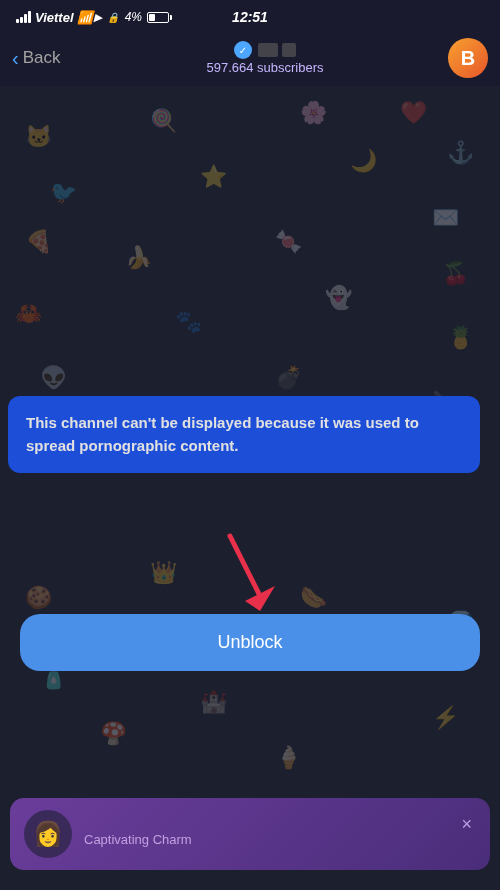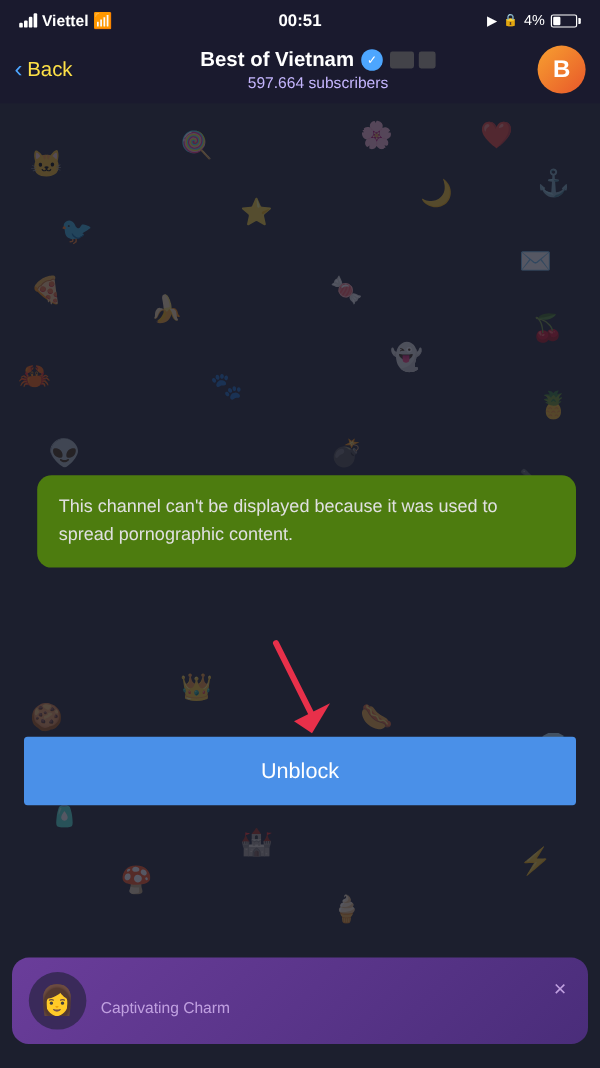--- a/index.html
+++ b/index.html
@@ -10,26 +10,26 @@
       height: 890px;
       background: #1a1a2e;
       font-family: -apple-system, BlinkMacSystemFont, 'Helvetica Neue', sans-serif;
       overflow: hidden;
       position: relative;
     }
 
     
     .status-bar {
       display: flex;
-      justify-content: space-between;
       align-items: center;
       padding: 8px 16px 4px;
       height: 30px;
       position: relative;
       z-index: 10;
+      font-style: italic;
     }
     .status-left {
       display: flex;
       align-items: center;
       gap: 4px;
       color: #fff;
       font-size: 13px;
       font-weight: 600;
     }
     .status-center {
@@ -142,26 +142,27 @@
       opacity: 0.25;
       font-size: 22px;
       color: #6a6a8a;
       line-height: 1;
     }
 
     
     .message-bubble {
       position: absolute;
       top: 310px;
-      left: 31px;
+      left: 8px;
       right: 20px;
-      background: #4d7c0f;
+      background: #1d4ed8;
       border-radius: 12px;
       padding: 16px 18px;
       z-index: 5;
+      font-weight: bold;
     }
     .message-bubble-text {
       color: #e0e0e0;
       font-size: 15px;
       line-height: 1.5;
       text-align: left;
     }
 
     
     .arrow-container {
@@ -177,21 +178,21 @@
     }
 
     
     .unblock-btn {
       position: absolute;
       top: 528px;
       left: 20px;
       right: 20px;
       background: #4a90e8;
       border: none;
-      border-radius: 3px;
+      border-radius: 20px;
       padding: 18px;
       color: #fff;
       font-size: 18px;
       font-weight: 500;
       cursor: pointer;
       z-index: 5;
       text-align: center;
     }
 
     
@@ -295,42 +296,41 @@
   <div class="status-left">
     <div class="signal-bars">
       <div class="signal-bar" style="height:4px;"></div>
       <div class="signal-bar" style="height:6px;"></div>
       <div class="signal-bar" style="height:9px;"></div>
       <div class="signal-bar" style="height:12px;"></div>
     </div>
     <span>Viettel</span>
     <span class="wifi-icon">📶</span>
   </div>
-  <div class="status-center">00:51</div>
+  <div class="status-center">12:51</div>
   <div class="status-right">
     <span style="font-size:11px;">▶</span>
     <span style="font-size:10px;">🔒</span>
     <span>4%</span>
     <div class="battery">
       <div class="battery-body">
         <div class="battery-fill"></div>
       </div>
       <div class="battery-tip"></div>
     </div>
   </div>
 </div>
 
 <div class="header">
   <div class="back-btn">
     <span style="font-size:20px;color:#4da6ff;">‹</span>
-    <span style="color:#fde047;font-size:17px;">Back</span>
+    <span style="color:#a3a3a3;font-size:17px;">Back</span>
   </div>
   <div class="header-info">
     <div class="channel-name-row">
-      <span class="channel-name">Best of Vietnam</span>
       <div class="verified-badge">✓</div>
       <div class="privacy-icons">
         <div class="privacy-icon"></div>
         <div class="privacy-icon" style="width:14px;"></div>
       </div>
     </div>
     <span class="subscribers-count">597.664 subscribers</span>
   </div>
   <div class="avatar-btn">
     <span>B</span>

